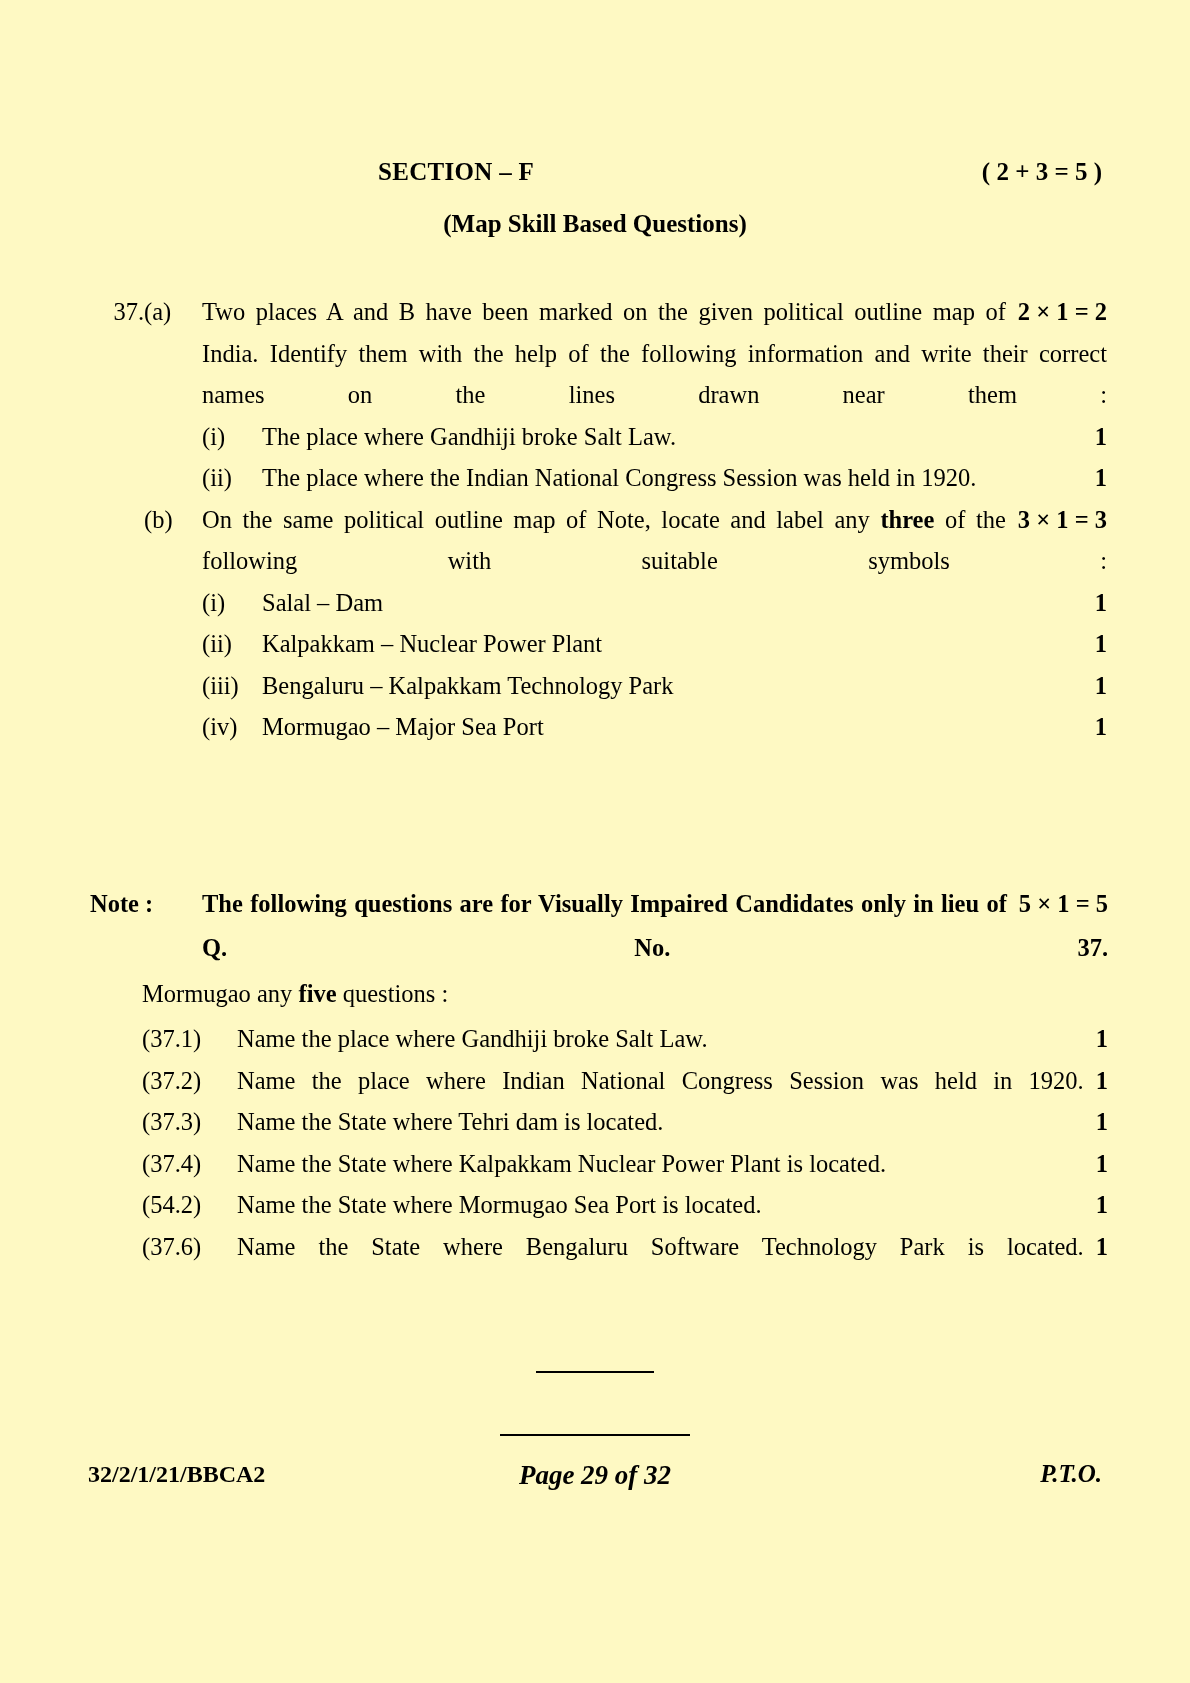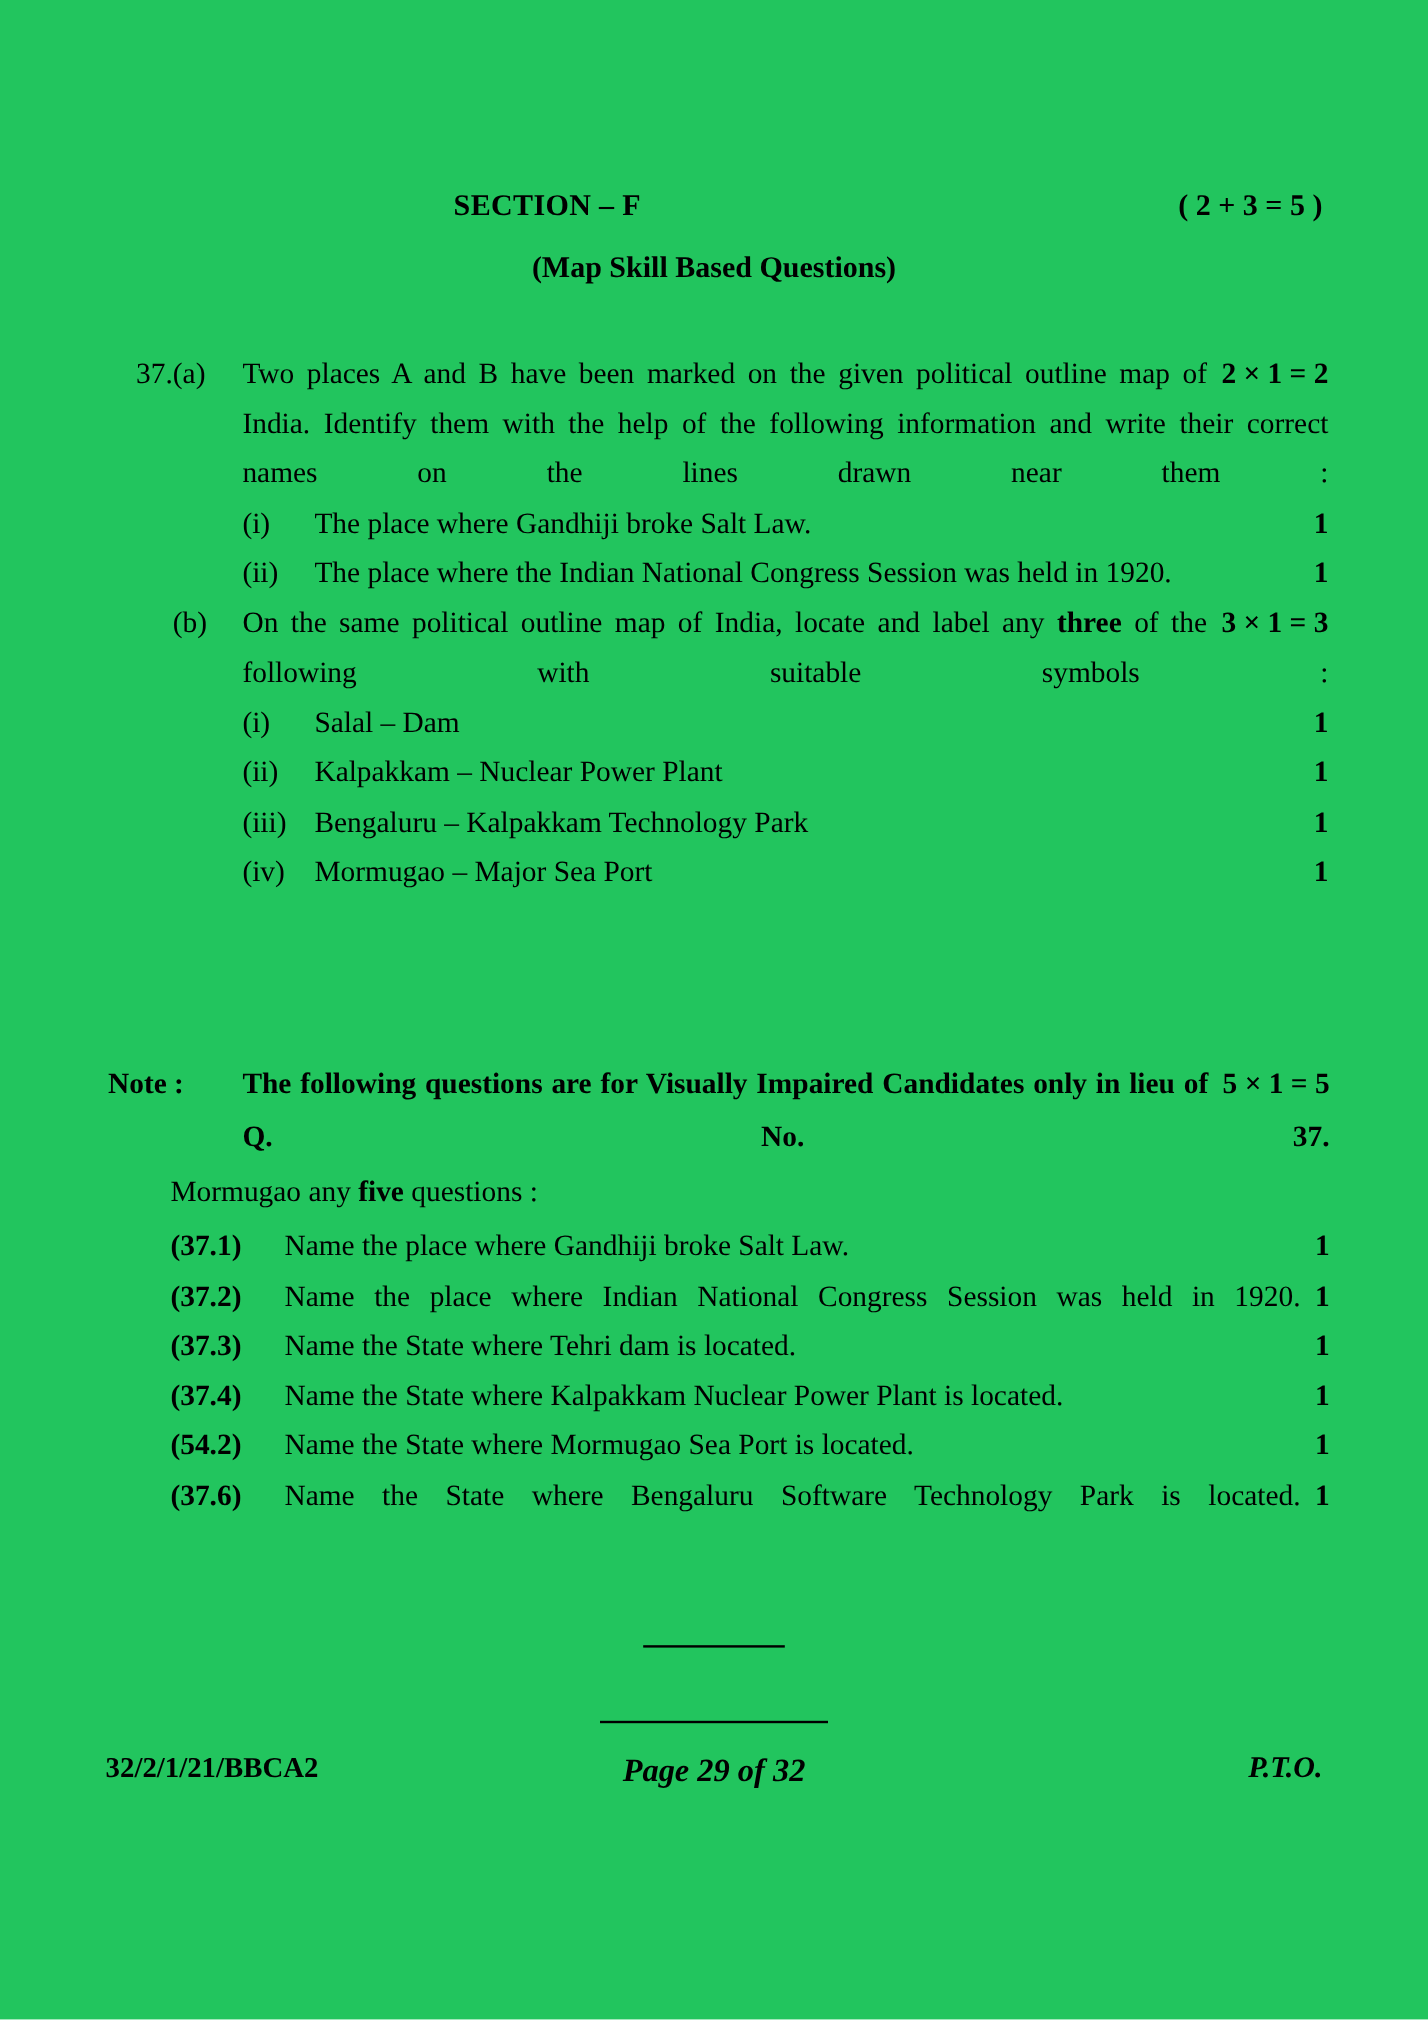--- a/index.html
+++ b/index.html
@@ -4,21 +4,21 @@
 <style>
   html, body {
     margin: 0;
     padding: 0;
     background: #ffffff;
   }
   .page {
     position: relative;
     width: 1190px;
     height: 1683px;
-    background: #22c55e;
+    background: #fef9c3;
     font-family: "Liberation Serif", "DejaVu Serif", serif;
     color: #000000;
     box-sizing: border-box;
     overflow: hidden;
   }
 
   
   .header-row {
     position: absolute;
     left: 88px;
@@ -134,21 +134,20 @@
   }
   .vi-row {
     display: flex;
     align-items: flex-start;
     font-size: 24.5px;
     line-height: 41.5px;
   }
   .vi-num {
     width: 95px;
     flex: 0 0 95px;
-    font-weight: bold;
   }
   .vi-txt {
     flex: 1 1 auto;
     position: relative;
   }
 
   
   .sep {
     position: absolute;
     left: 50%;
@@ -222,21 +221,21 @@
           <div class="sub-rom">(ii)</div>
           <div class="sub-txt just"><span class="mk">1</span><span>The place where the Indian National Congress Session was held in 1920.</span></div>
         </div>
       </div>
     </div>
 
     <div class="row" style="margin-top:0px;">
       <div class="col-num"></div>
       <div class="col-alpha">(b)</div>
       <div class="col-body">
-        <div class="just lastjust"><span class="mk">3 × 1 = 3</span><span>On the same political outline map of India, locate and label any </span><b class="b">three</b><span> of the following with suitable symbols :</span></div>
+        <div class="just lastjust"><span class="mk">3 × 1 = 3</span><span>On the same political outline map of Note, locate and label any </span><b class="b">three</b><span> of the following with suitable symbols :</span></div>
 
         <div class="subrow">
           <div class="sub-rom">(i)</div>
           <div class="sub-txt"><span class="mk">1</span><span>Salal – Dam</span></div>
         </div>
 
         <div class="subrow">
           <div class="sub-rom">(ii)</div>
           <div class="sub-txt"><span class="mk">1</span><span>Kalpakkam – Nuclear Power Plant</span></div>
         </div>

